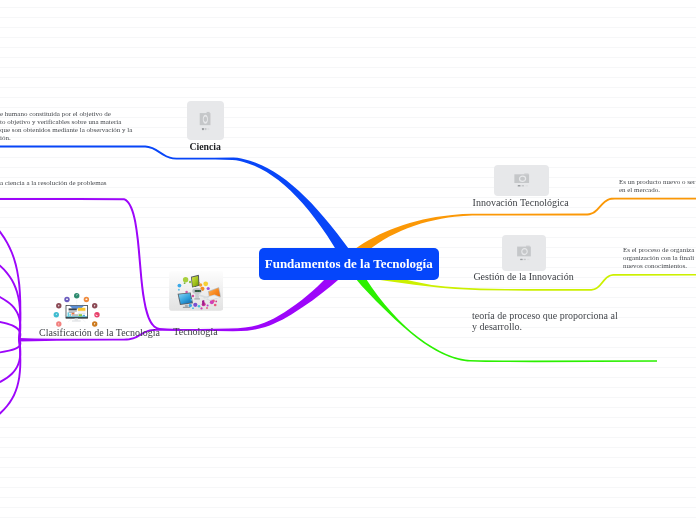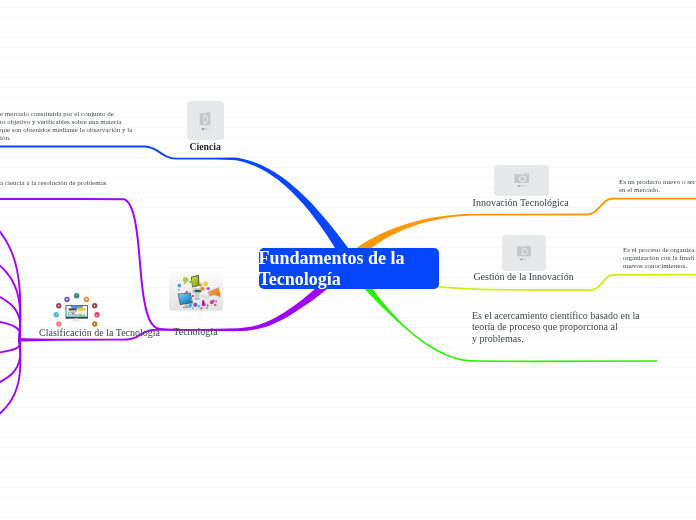--- a/index.html
+++ b/index.html
@@ -34,21 +34,21 @@
       <path fill="#9d06fa" d="M-4.0,200.0L77.8,200.0L124.2,200.2L124.1,200.3L125.3,201.0L126.7,202.2L128.0,203.8L129.2,205.8L130.3,208.2L131.4,210.9L132.5,214.5L133.4,217.9L134.3,222.2L135.6,230.2L136.8,239.7L137.8,249.8L140.4,279.3L141.3,287.6L142.2,294.7L143.5,302.1L144.7,308.3L146.2,313.8L147.1,316.4L148.0,318.7L149.0,320.9L150.1,322.9L151.3,324.7L152.3,325.8L153.6,327.2L154.7,328.1L155.9,328.8L157.2,329.3L158.5,329.7L159.4,329.8L165.7,330.3L173.5,330.7L180.0,330.8L180.0,328.8L173.6,328.7L167.2,328.4L159.6,327.9L158.9,327.7L157.8,327.4L156.8,327.0L155.6,326.2L154.6,325.4L153.5,324.2L152.6,323.1L151.6,321.4L150.6,319.5L149.6,317.4L148.8,315.1L148.0,312.6L146.5,307.1L145.3,301.0L144.1,293.5L143.2,286.5L142.3,278.2L139.8,249.6L138.8,239.5L137.4,229.0L136.1,221.1L135.1,216.7L134.3,213.4L133.1,209.7L132.0,206.9L130.7,204.4L129.3,202.3L127.8,200.5L126.5,199.3L125.0,198.5L124.2,198.2L77.8,198.0L-4.0,198.0Z"></path>
       <path fill="#9d06fa" d="M19.0,341.6L33.4,341.2L56.8,340.7L112.7,340.6L124.4,340.5L126.9,340.4L129.2,340.2L131.2,339.8L133.4,339.2L135.3,338.5L136.8,337.9L138.4,337.0L144.4,333.5L146.0,332.7L147.7,332.1L149.6,331.5L151.7,331.1L153.7,330.9L156.0,330.8L156.0,329.0L153.6,329.0L151.5,329.3L149.5,329.6L147.4,330.2L145.5,330.9L143.6,331.8L137.2,335.5L135.7,336.3L134.3,336.9L132.5,337.5L130.4,338.0L128.5,338.4L126.3,338.6L123.9,338.7L107.4,338.7L56.8,338.8L34.3,338.4L19.0,338.0Z"></path>
       <path fill="#9d06fa" d="M19.9,339.9L20.7,329.5L21.1,319.4L21.3,310.0L21.2,301.0L20.8,292.6L20.2,284.6L19.2,277.3L18.0,270.3L16.6,264.0L14.8,258.0L12.8,252.4L10.4,247.1L7.9,242.2L5.0,237.3L1.5,232.3L-3.2,225.9L-4.8,227.1L-0.1,233.3L3.3,238.2L6.2,243.1L8.7,248.0L11.0,253.1L13.0,258.6L14.7,264.5L16.2,270.7L17.4,277.6L18.3,284.8L18.9,292.7L19.3,301.0L19.4,310.0L19.2,319.4L18.8,329.4L18.1,339.7Z"></path>
       <path fill="#9d06fa" d="M19.9,339.9L20.7,332.8L21.1,325.8L21.3,319.4L21.2,313.1L20.8,307.4L20.2,301.8L19.2,296.8L18.0,291.9L16.5,287.6L14.8,283.4L12.7,279.6L10.4,275.9L7.8,272.5L4.8,269.1L1.4,265.7L-3.4,261.3L-4.6,262.7L-0.0,267.0L3.4,270.3L6.3,273.7L8.8,277.0L11.1,280.5L13.0,284.3L14.7,288.3L16.2,292.5L17.4,297.2L18.3,302.1L18.9,307.5L19.3,313.2L19.4,319.4L19.2,325.7L18.8,332.6L18.1,339.7Z"></path>
       <path fill="#9d06fa" d="M19.9,340.0L20.7,335.9L21.1,331.8L21.3,328.0L21.2,324.4L20.8,321.0L20.1,317.8L19.2,314.8L17.9,312.0L16.4,309.4L14.7,307.1L12.6,304.8L10.3,302.7L7.7,300.7L4.6,298.7L1.2,296.7L-3.6,294.2L-4.4,295.8L0.2,298.3L3.6,300.2L6.5,302.2L9.0,304.1L11.2,306.1L13.2,308.2L14.8,310.4L16.2,312.8L17.4,315.5L18.3,318.3L18.9,321.3L19.3,324.5L19.4,328.0L19.2,331.6L18.8,335.6L18.1,339.6Z"></path>
       <path fill="#9d06fa" d="M19.9,340.2L20.6,338.4L21.1,336.6L21.3,334.9L21.2,333.3L20.8,331.8L20.1,330.3L19.2,329.0L17.9,327.7L16.4,326.6L14.6,325.6L12.6,324.6L10.2,323.7L7.5,322.8L4.5,322.0L-3.8,320.1L-4.2,321.9L3.7,323.8L6.6,324.5L9.0,325.3L11.3,326.1L13.2,327.0L14.9,327.9L16.3,328.9L17.4,329.9L18.3,331.0L19.0,332.2L19.3,333.5L19.4,334.8L19.2,336.2L18.8,337.8L18.1,339.4Z"></path>
       <path fill="#9d06fa" d="M18.2,340.3L18.9,341.4L19.3,342.4L19.4,343.4L19.3,344.2L18.9,345.1L18.3,345.9L17.4,346.6L16.2,347.3L14.7,348.0L13.1,348.6L8.9,349.7L3.6,350.8L-4.1,352.1L-3.9,353.9L4.6,352.6L10.4,351.3L12.7,350.7L14.8,350.0L16.5,349.2L18.0,348.4L19.2,347.5L20.2,346.6L20.8,345.5L21.2,344.4L21.3,343.2L21.1,341.9L20.6,340.6L19.8,339.3Z"></path>
       <path fill="#9d06fa" d="M18.1,340.0L18.8,344.0L19.2,347.8L19.4,351.4L19.3,354.9L18.9,358.0L18.3,361.1L17.4,363.8L16.2,366.4L14.8,368.7L13.2,371.0L11.2,373.1L9.0,375.1L6.5,376.9L3.6,378.8L0.2,380.7L-4.4,383.2L-3.6,384.8L1.2,382.4L4.6,380.4L7.7,378.4L10.3,376.5L12.6,374.4L14.7,372.1L16.4,369.8L17.9,367.3L19.2,364.5L20.1,361.5L20.8,358.3L21.2,355.0L21.3,351.4L21.1,347.7L20.7,343.7L19.9,339.6Z"></path>
       <path fill="#9d06fa" d="M18.1,339.9L18.8,346.9L19.2,353.8L19.4,360.1L19.3,366.2L18.9,371.8L18.3,377.2L17.4,382.1L16.2,386.7L14.7,390.9L13.0,394.9L11.1,398.6L8.8,402.1L6.3,405.4L3.4,408.7L-0.0,412.1L-4.6,416.3L-3.4,417.7L1.4,413.4L4.8,409.9L7.8,406.6L10.4,403.2L12.7,399.6L14.8,395.7L16.5,391.6L18.0,387.3L19.2,382.5L20.2,377.5L20.8,372.0L21.2,366.3L21.3,360.1L21.1,353.7L20.7,346.8L19.9,339.7Z"></path>
     </svg>
-  <div id="centre" style="left:258.5px;top:248.2px;width:180.4px;height:41px;font-size:18px;">Fundamentos de la Tecnología</div>
+  <div id="centre" style="left:258.5px;top:248.2px;width:180.4px;height:32px;font-size:13px;">Fundamentos de la Tecnología</div>
 
   <div class="ph" style="left:186.8px;top:101.4px;width:37.3px;height:38.6px;">
     <svg width="11.2" height="18.9" viewBox="-0.2 -1.1 15.8 13.6" preserveAspectRatio="none">
       <rect x="10.0" y="-0.9" width="4.2" height="1.0" fill="#c5c7c9"></rect>
       <rect x="0" y="0" width="15.4" height="8.7" fill="#c5c7c9"></rect>
       <ellipse cx="8.25" cy="4.4" rx="3.05" ry="2.6" fill="none" stroke="#e7e8ea" stroke-width="1.2"></ellipse>
       <rect x="3.4" y="10.8" width="2.8" height="1.5" rx="0.35" fill="#9b9ea1"></rect>
       <rect x="7.3" y="10.8" width="2.5" height="1.5" rx="0.35" fill="#c5c7c9"></rect>
       <rect x="11.1" y="10.8" width="2.6" height="1.5" rx="0.35" fill="#dfe0e2"></rect>
     </svg>
@@ -215,35 +215,34 @@
             <circle cx="58" cy="349" r="3"></circle>
           <circle cx="417" cy="335" r="6"></circle>
             <rect x="414" y="339" width="6" height="9"></rect>
         </g>
       </g>
     </svg>
   </div>
   <div class="label" style="left:39px;top:327.5px;font-size:10px;">Clasificación de la Tecnología</div>
 
   <div class="para" style="left:0px;top:111.2px;font-size:7px;line-height:7.9px;width:150px;">
-    <div>e mercado constituida por el conjunto de</div>
+    <div>e humano constituida por el objetivo de</div>
     <div>to objetivo y verificables sobre una materia</div>
     <div>que son obtenidos mediante la observación y la</div>
     <div>ión.</div>
   </div>
   <div class="para" style="left:0px;top:180px;font-size:7px;line-height:7.9px;width:150px;">
     <div>a ciencia a la resolución de problemas</div>
   </div>
   <div class="para" style="left:618.9px;top:179.2px;font-size:7px;line-height:7.9px;width:120px;">
     <div>Es un producto nuevo o ser</div>
     <div>en el mercado.</div>
   </div>
   <div class="para" style="left:622.9px;top:247.4px;font-size:7px;line-height:7.9px;width:120px;">
     <div>Es el proceso de organiza</div>
     <div>organización con la finali</div>
     <div>nuevos conocimientos.</div>
   </div>
   <div class="para" style="left:472.0px;top:310.2px;font-size:10px;line-height:11.27px;width:190px;">
-    <div>Es el acercamiento científico basado en la</div>
     <div>teoría de proceso que proporciona al</div>
-    <div>y problemas.</div>
+    <div>y desarrollo.</div>
   </div>
 </div>
 
 </body></html>

